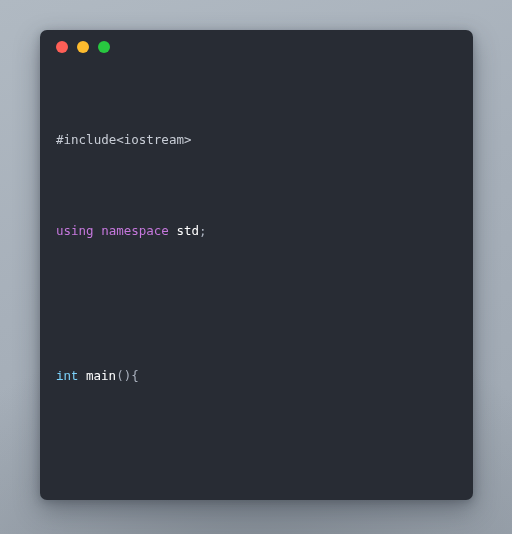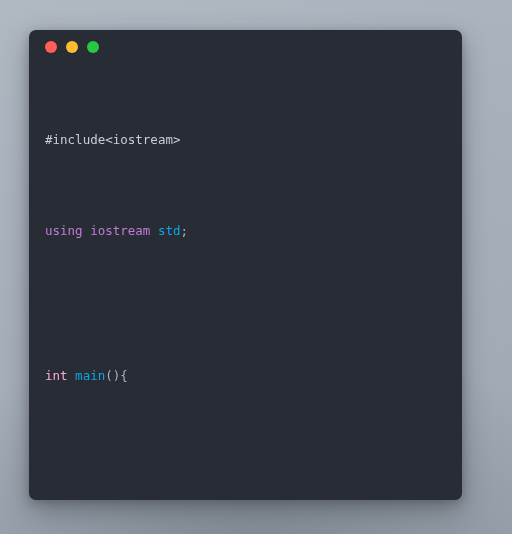--- a/index.html
+++ b/index.html
@@ -18,21 +18,21 @@
     position: relative;
     width: 512px;
     height: 534px;
     background:
       radial-gradient(ellipse 120% 80% at 50% 110%, #7e868f 0%, rgba(126,134,143,0) 62%),
       linear-gradient(160deg, #b0b9c2 0%, #a7b0ba 45%, #9fa8b2 100%);
   }
 
   .code-window {
     position: absolute;
-    left: 29px;
+    left: 40px;
     top: 30px;
     width: 433px;
     height: 470px;
     background: #282c34;
     border-radius: 7px;
     box-shadow: 0 10px 26px rgba(40,48,58,0.40), 0 2px 8px rgba(40,48,58,0.28);
     overflow: hidden;
   }
 
   .titlebar {
@@ -60,22 +60,22 @@
     white-space: pre;
     color: #abb2bf;
     letter-spacing: 0px;
   }
   .line { min-height: 18.1px; }
   .line.blank { height: 18.1px; }
 
   
   .t-plain    { color: #c8cdd6; }
   .t-keyword  { color: #c678dd; }
-  .t-type     { color: #f9a8d4; }
-  .t-func     { color: #0ea5e9; }
+  .t-type     { color: #7dd3fc; font-family: Liberation Mono, monospace; }
+  .t-func     { color: #ffffff; }
   .t-punct    { color: #abb2bf; }
   .t-semi     { color: #abb2bf; }
 </style>
 </head>
 <body>
 
 <div class="screen">
 
   <div class="code-window">
 
@@ -83,21 +83,21 @@
       <span class="dot dot-close"></span>
       <span class="dot dot-min"></span>
       <span class="dot dot-max"></span>
     </div>
 
     <div class="code-area">
 
       <div class="line"><span class="t-plain">#include&lt;iostream&gt;</span></div>
 
 
-      <div class="line"><span class="t-keyword">using iostream</span><span class="t-plain"> </span><span class="t-func">std</span><span class="t-semi">;</span></div>
+      <div class="line"><span class="t-keyword">using namespace</span><span class="t-plain"> </span><span class="t-func">std</span><span class="t-semi">;</span></div>
 
       <div class="line blank"></div>
 
       <div class="line"><span class="t-type">int</span><span> </span><span class="t-func">main</span><span class="t-punct">(){</span></div>
 
       <div class="line blank"></div>
 
       
 
       

